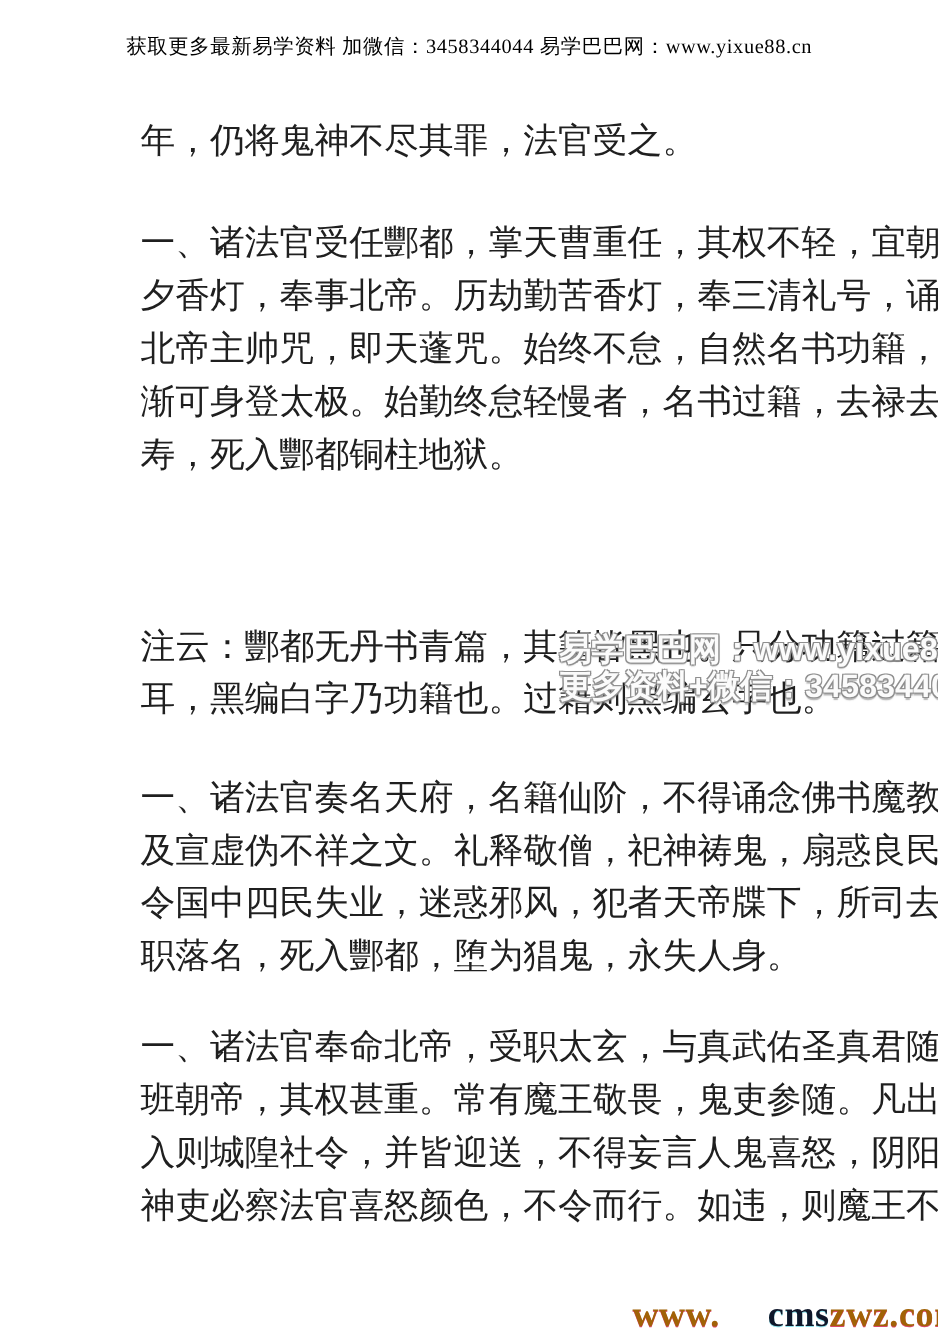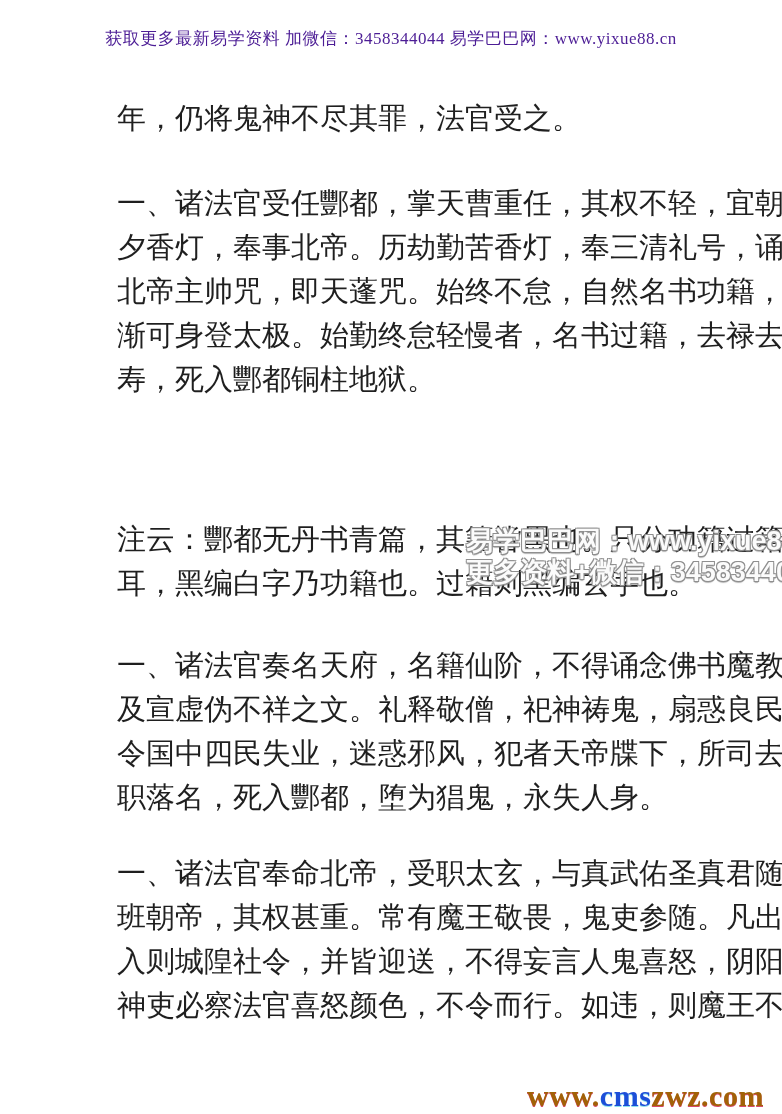--- a/index.html
+++ b/index.html
@@ -17,21 +17,21 @@
   }
   .header-note {
     position: absolute;
     top: 27px;
     left: 0;
     right: 0;
     text-align: center;
     font-family: "Liberation Serif", serif;
     font-size: 17px;
     letter-spacing: 0.5px;
-    color: #4c1d95;
+    color: #000000;
     white-space: nowrap;
   }
   .para {
     position: absolute;
     left: 117px;
     font-size: 29px;
     line-height: 44px;
     color: #1f1f1f;
     white-space: nowrap;
     z-index: 1;
@@ -65,21 +65,21 @@
     left: 527px;
     z-index: 6;
     font-family: "Liberation Serif", serif;
     font-weight: bold;
     font-size: 30px;
     line-height: 30px;
     white-space: nowrap;
     letter-spacing: 0.5px;
   }
   .logo-red   { color: #a16207; text-shadow: 0 1px 0 #d9496a; }
-  .logo-cyan  { color: #1d4ed8; text-shadow: 0 1px 0 #8fe2ec; }
+  .logo-cyan  { color: #0f172a; text-shadow: 0 1px 0 #8fe2ec; margin-left: 40px; }
 </style>
 </head>
 <body>
 
 <div class="page">
 
   <div class="header-note">获取更多最新易学资料 加微信：3458344044 易学巴巴网：www.yixue88.cn</div>
 
   <div class="para para-1">
     <div class="text-line">年，仍将鬼神不尽其罪，法官受之。</div>

